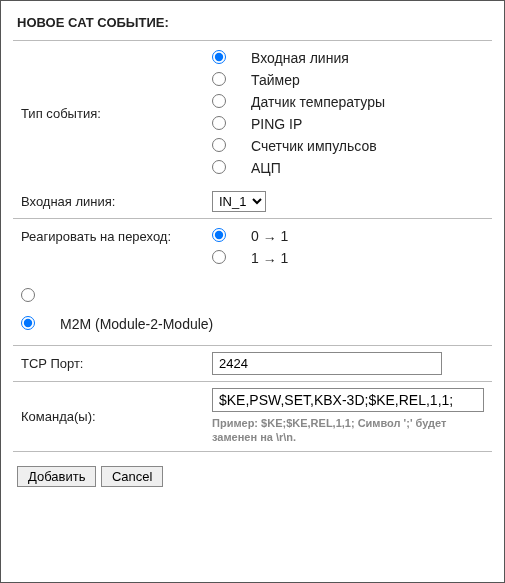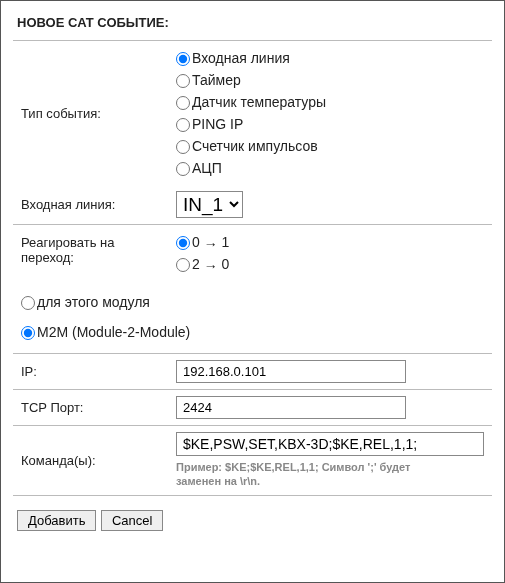--- a/index.html
+++ b/index.html
@@ -44,46 +44,46 @@
   .row-sep-bottom td {
     border-bottom: 1px solid #bbb;
   }
   .bar td {
     background: #777;
     color: #fff;
     font-weight: bold;
   }
   .radio-line {
     display: flex;
-    align-items: flex-end;
-    gap: 2px;
+    align-items: flex-start;
+    gap: 25px;
     padding: 3px 0;
     font-size: 14px;
     color: #222;
   }
   .radio-line input[type=radio]{
     margin: 0;
     width: 14px;
     height: 14px;
   }
   select {
-    font-size: 19px;
+    font-size: 13px;
     padding: 1px 2px;
     background: #fff;
     border: 1px solid #888;
   }
   input[type=text]{
     font-size: 13px;
     padding: 3px 6px;
     border: 1px solid #888;
     width: 230px;
     background: #fff;
   }
   input.wide {
-    width: 308px;
+    width: 272px;
     font-size: 14px;
   }
   .hint {
     font-size: 11px;
     color: #888;
     margin-top: 4px;
     line-height: 1.3;
     max-width: 280px;
     font-weight: bold;
   }
@@ -161,47 +161,42 @@
 
     <tr>
       <td class="label" style="vertical-align:top;padding-top:10px">Реагировать на переход:</td>
       <td>
         <div class="radio-line">
           <input type="radio" name="trans" checked="" style="">
           <span>0 → 1</span>
         </div>
         <div class="radio-line">
           <input type="radio" name="trans" style="">
-          <span>2 → 0</span>
+          <span>1 → 1</span>
         </div>
       </td>
     </tr>
 
 
     <tr>
       <td colspan="2" style="padding-top:10px;padding-bottom:4px">
         <div class="radio-line">
           <input type="radio" name="react" style="">
-          <span>для этого модуля</span>
         </div>
       </td>
     </tr>
     <tr class="row-sep-bottom">
       <td colspan="2" style="padding-top:4px;padding-bottom:10px">
         <div class="radio-line">
           <input type="radio" name="react" checked="" style="">
           <span>M2M (Module-2-Module)</span>
         </div>
       </td>
     </tr>
 
-    <tr class="row-sep-bottom">
-      <td class="label">IP:</td>
-      <td><input type="text" value="192.168.0.101" style=""></td>
-    </tr>
 
     <tr class="row-sep-bottom">
       <td class="label">TCP Порт:</td>
       <td><input type="text" value="2424" style=""></td>
     </tr>
 
     <tr class="row-sep-bottom">
       <td class="label">Команда(ы):</td>
       <td>
         <input type="text" class="wide" value="$KE,PSW,SET,KBX-3D;$KE,REL,1,1;" style="">

